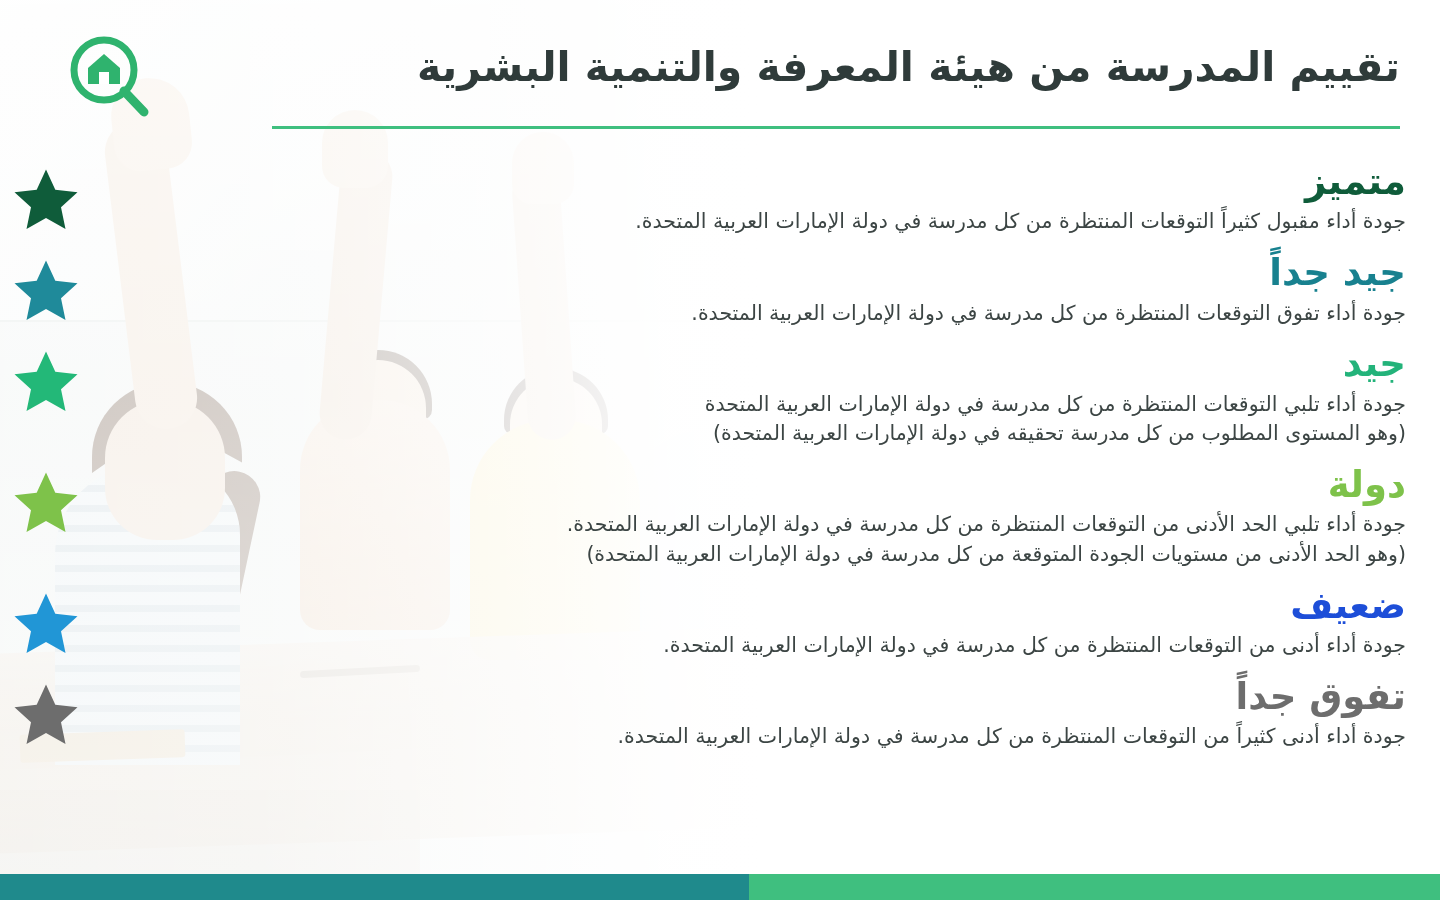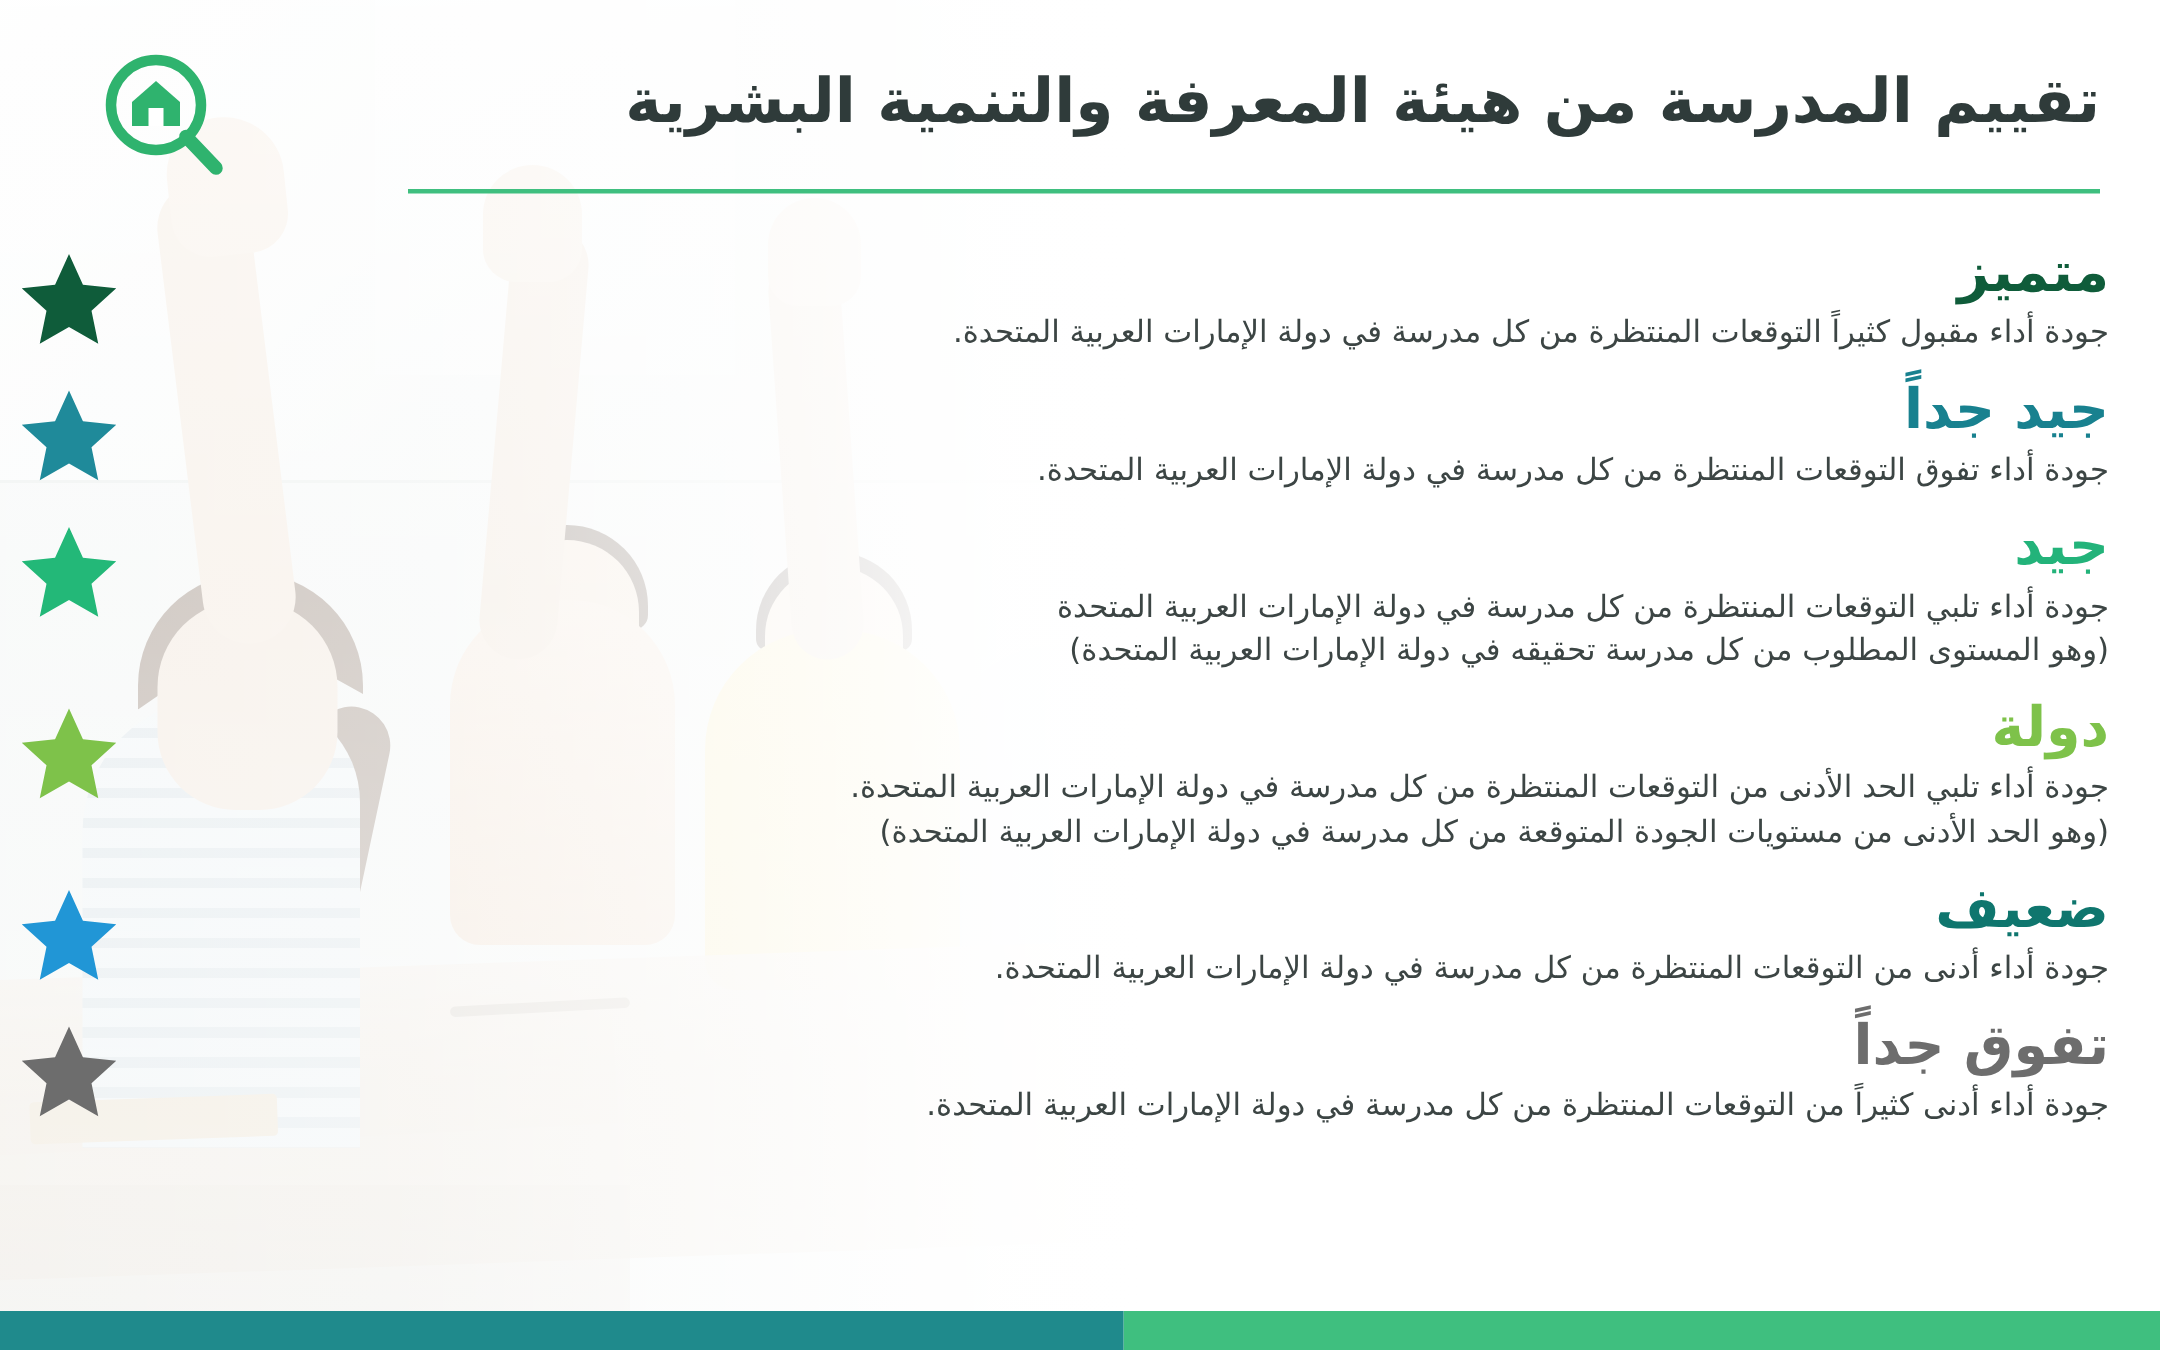--- a/index.html
+++ b/index.html
@@ -365,21 +365,21 @@
       </div>
       <div class="star-cell">
         <svg width="74" height="72" viewBox="0 0 24 24">
           <path d="M12 1.8 L15.1 8.6 L22.5 9.4 L17 14.4 L18.5 21.7 L12 18 L5.5 21.7 L7 14.4 L1.5 9.4 L8.9 8.6 Z" fill="#7ec24a"></path>
         </svg>
       </div>
     </div>
 
     <div class="row">
       <div class="text-cell">
-        <div class="rating-label" style="color:#0f766e">ضعيف</div>
+        <div class="rating-label" style="color:#1d4ed8">ضعيف</div>
         <div class="rating-desc">
           <span>جودة أداء أدنى من التوقعات المنتظرة من كل مدرسة في دولة الإمارات العربية المتحدة.</span>
         </div>
       </div>
       <div class="star-cell">
         <svg width="74" height="72" viewBox="0 0 24 24">
           <path d="M12 1.8 L15.1 8.6 L22.5 9.4 L17 14.4 L18.5 21.7 L12 18 L5.5 21.7 L7 14.4 L1.5 9.4 L8.9 8.6 Z" fill="#2196d6"></path>
         </svg>
       </div>
     </div>

